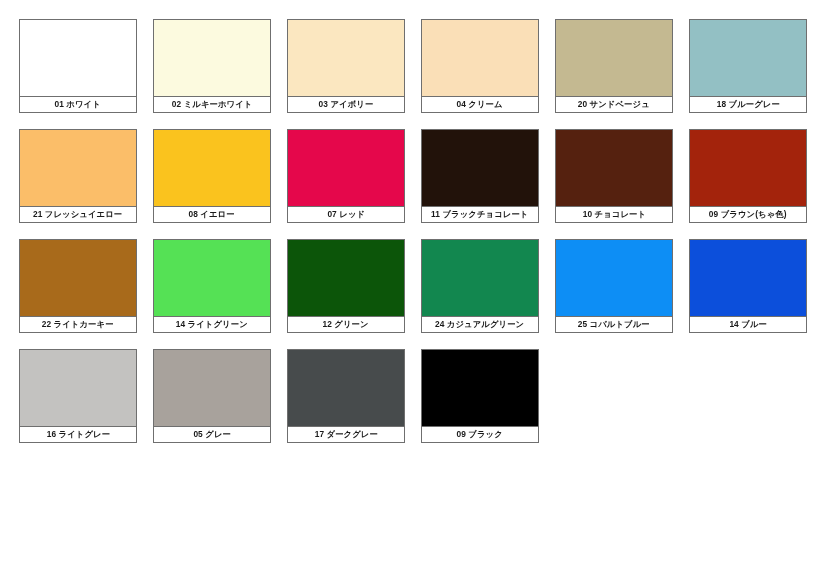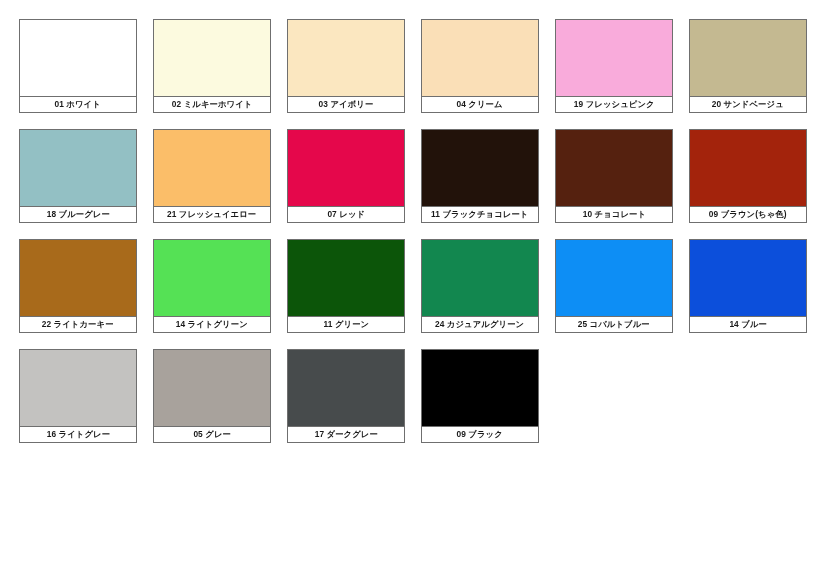--- a/index.html
+++ b/index.html
@@ -94,44 +94,44 @@
           <span class="swatch-label">03 アイボリー</span>
         </div>
       </div>
       <div class="swatch-card">
         <div class="swatch-color" style="background: rgb(250, 223, 183);"></div>
         <div class="swatch-label-band">
           <span class="swatch-label">04 クリーム</span>
         </div>
       </div>
       <div class="swatch-card">
-        <div class="swatch-color" style="background: rgb(249, 171, 219);"></div>
-        <div class="swatch-label-band">
-          <span class="swatch-label">19 フレッシュピンク</span>
-        </div>
-      </div>
-      <div class="swatch-card">
         <div class="swatch-color" style="background: rgb(196, 185, 145);"></div>
         <div class="swatch-label-band">
           <span class="swatch-label">20 サンドベージュ</span>
         </div>
       </div>
       <div class="swatch-card">
         <div class="swatch-color" style="background: rgb(147, 192, 196);"></div>
         <div class="swatch-label-band">
           <span class="swatch-label">18 ブルーグレー</span>
         </div>
       </div>
       <div class="swatch-card">
         <div class="swatch-color" style="background: rgb(251, 190, 105);"></div>
         <div class="swatch-label-band">
           <span class="swatch-label">21 フレッシュイエロー</span>
         </div>
       </div>
       <div class="swatch-card">
+        <div class="swatch-color" style="background: rgb(250, 195, 30);"></div>
+        <div class="swatch-label-band">
+          <span class="swatch-label">08 イエロー</span>
+        </div>
+      </div>
+      <div class="swatch-card">
         <div class="swatch-color" style="background: rgb(229, 7, 75);"></div>
         <div class="swatch-label-band">
           <span class="swatch-label">07 レッド</span>
         </div>
       </div>
       <div class="swatch-card">
         <div class="swatch-color" style="background: rgb(34, 18, 10);"></div>
         <div class="swatch-label-band">
           <span class="swatch-label">11 ブラックチョコレート</span>
         </div>
@@ -156,21 +156,21 @@
       </div>
       <div class="swatch-card">
         <div class="swatch-color" style="background: rgb(85, 225, 85);"></div>
         <div class="swatch-label-band">
           <span class="swatch-label">14 ライトグリーン</span>
         </div>
       </div>
       <div class="swatch-card">
         <div class="swatch-color" style="background: rgb(12, 85, 9);"></div>
         <div class="swatch-label-band">
-          <span class="swatch-label">11 グリーン</span>
+          <span class="swatch-label">12 グリーン</span>
         </div>
       </div>
       <div class="swatch-card">
         <div class="swatch-color" style="background: rgb(18, 135, 79);"></div>
         <div class="swatch-label-band">
           <span class="swatch-label">24 カジュアルグリーン</span>
         </div>
       </div>
       <div class="swatch-card">
         <div class="swatch-color" style="background: rgb(13, 142, 245);"></div>

